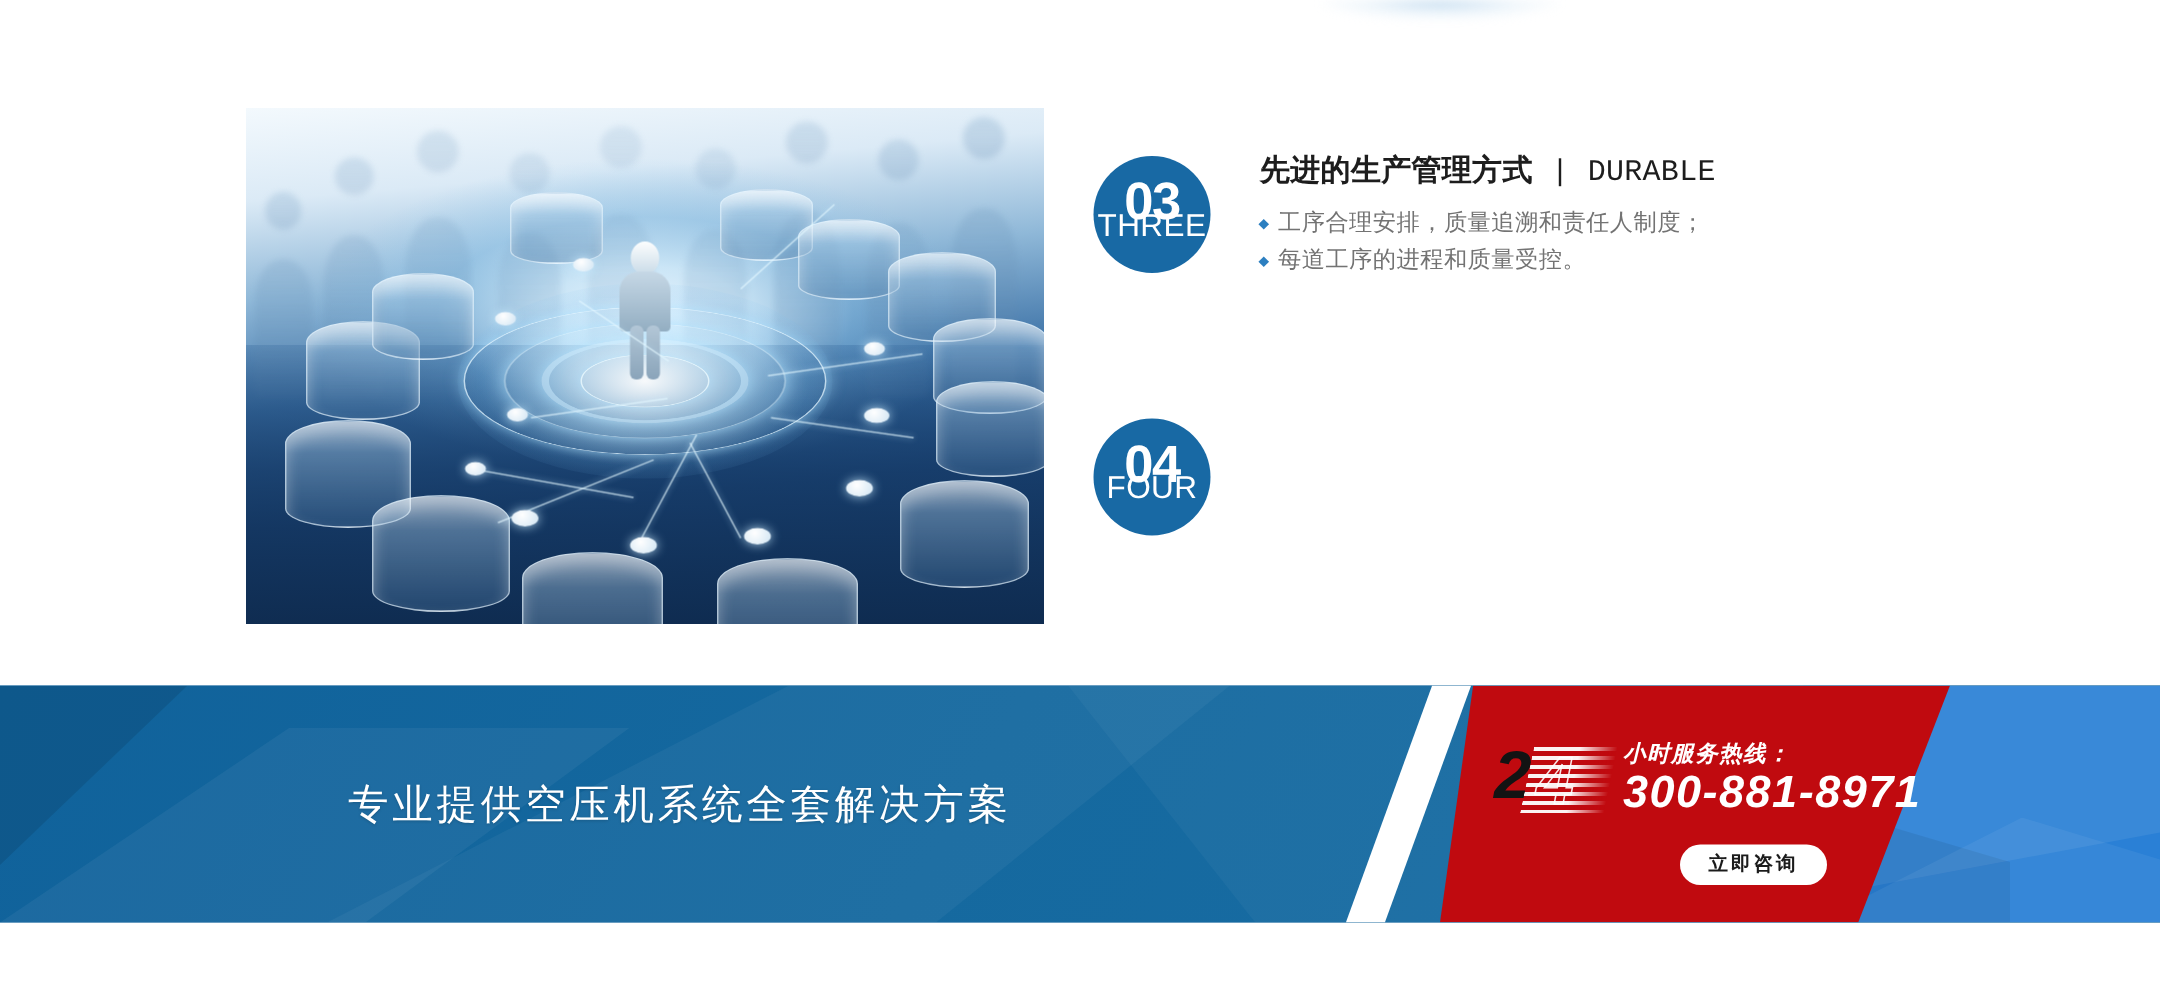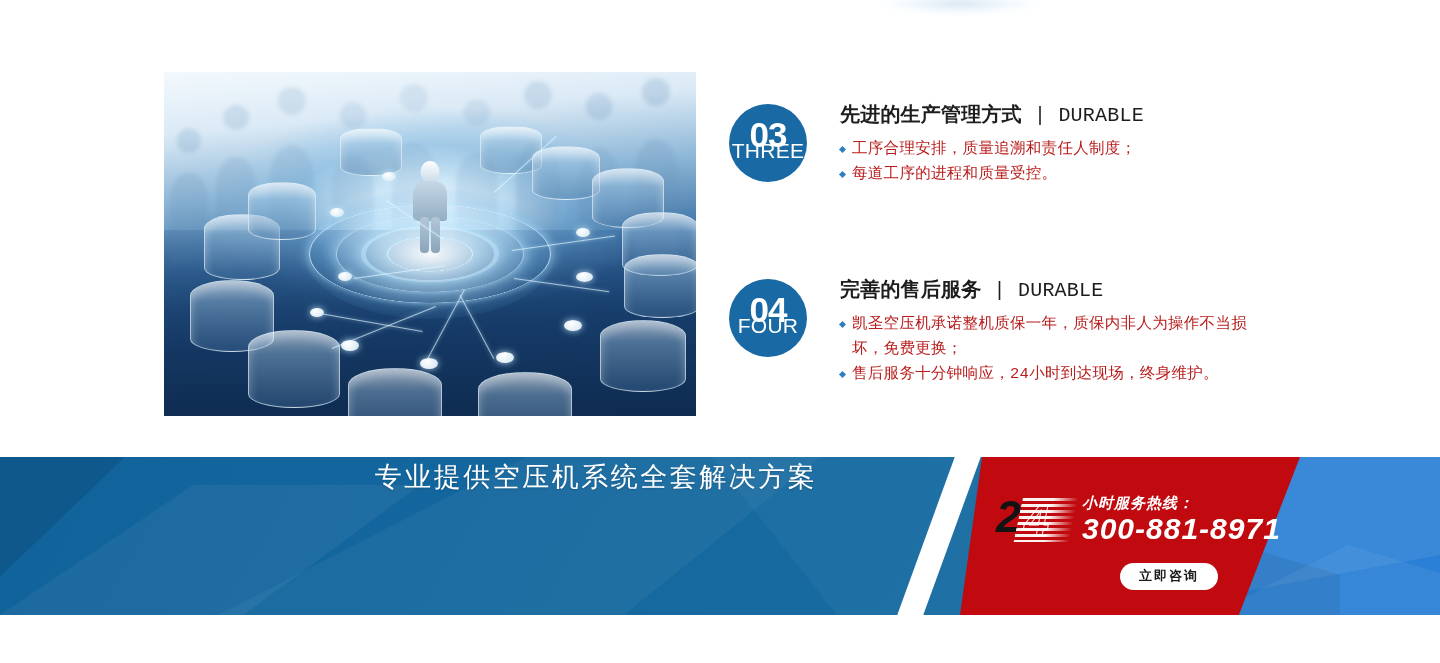--- a/index.html
+++ b/index.html
@@ -112,21 +112,21 @@
     font-size:21px;font-weight:400;color:#ffffff;line-height:1;letter-spacing:.3px;
   }
   .feat-body{margin-left:33px;font-family:Liberation Mono, monospace;}
   .feat-title{
     font-size:20px;font-weight:700;color:#1d1d1d;letter-spacing:.2px;line-height:1.2;
     margin:0 0 9px 0;white-space:nowrap;
   }
   .feat-title .en{font-weight:400;}
   .feat-list{margin:0;padding:0;list-style:none;}
   .feat-list li{
-    font-size:15.5px;color:#b91c1c;line-height:1.62;
+    font-size:15.5px;color:#737373;line-height:1.62;
     position:relative;padding-left:12px;letter-spacing:.3px;
   }
   .feat-list li::before{
     content:"";position:absolute;left:0;top:.66em;
     width:5px;height:5px;background:#2c7fc0;transform:rotate(45deg);
   }
   .w1{max-width:420px;}
   .w2{max-width:412px;}
 
   
@@ -148,21 +148,21 @@
     position:absolute;top:0;height:158px;background:#ffffff;
   }
   .bn-red{
     position:absolute;left:960px;top:0;width:340px;height:158px;
     background:#c00a0f;
     clip-path:polygon(6.5% 0,100% 0,82% 100%,0% 100%);
   }
 
   .slogan{
     position:absolute;left:0;top:0;width:960px;height:158px;
-    display:flex;flex-direction:row;justify-content:center;
+    display:flex;flex-direction:column;justify-content:center;
     color:#ffffff;
   }
   .slogan .l1{
     font-size:27px;letter-spacing:2.5px;margin-left:232px;line-height:1.5;
     text-shadow:0 1px 2px rgba(0,0,0,.18);
   }
   .slogan .l2{
     font-size:27px;letter-spacing:2.5px;margin-left:318px;line-height:1.5;
     text-shadow:0 1px 2px rgba(0,0,0,.18);
   }
@@ -287,27 +287,20 @@
         <li>每道工序的进程和质量受控。</li>
       </ul>
     </div>
   </div>
 
   <div class="feat" style="left:729px;top:279px;">
     <div class="badge">
       <div class="num">04</div>
       <div class="word">FOUR</div>
     </div>
-    <div class="feat-body w2">
-      <h3 class="feat-title"><span>完善的售后服务</span><span class="en"> | </span><span class="en">DURABLE</span></h3>
-      <ul class="feat-list">
-        <li>凯圣空压机承诺整机质保一年，质保内非人为操作不当损坏，免费更换；</li>
-        <li>售后服务十分钟响应，24小时到达现场，终身维护。</li>
-      </ul>
-    </div>
   </div>
 </section>
 
 <section class="banner">
   <div class="bn-layer bn-left">
     <div class="facet" style="left:-40px;top:0;width:300px;height:158px;background:rgba(0,0,0,.10);clip-path:polygon(0 0,55% 0,0 100%);"></div>
     <div class="facet" style="left:0;top:28px;width:420px;height:130px;background:rgba(255,255,255,.05);clip-path:polygon(46% 0,100% 0,58% 100%,0 100%);"></div>
     <div class="facet" style="left:120px;top:0;width:700px;height:158px;background:rgba(255,255,255,.045);clip-path:polygon(58% 0,100% 0,72% 100%,14% 100%);"></div>
     <div class="facet" style="left:520px;top:0;width:480px;height:158px;background:rgba(255,255,255,.035);clip-path:polygon(40% 0,100% 0,100% 100%,66% 100%);"></div>
   </div>

